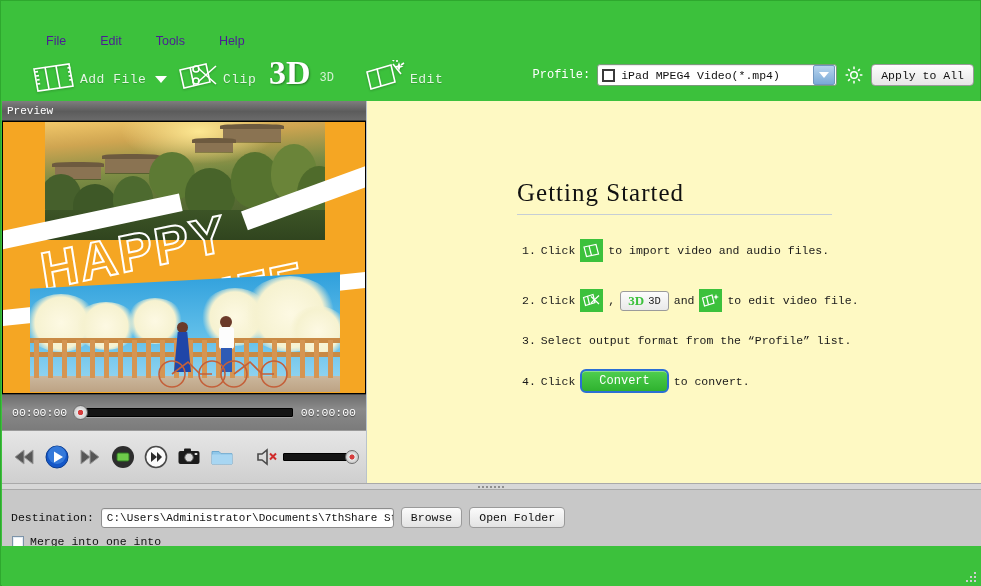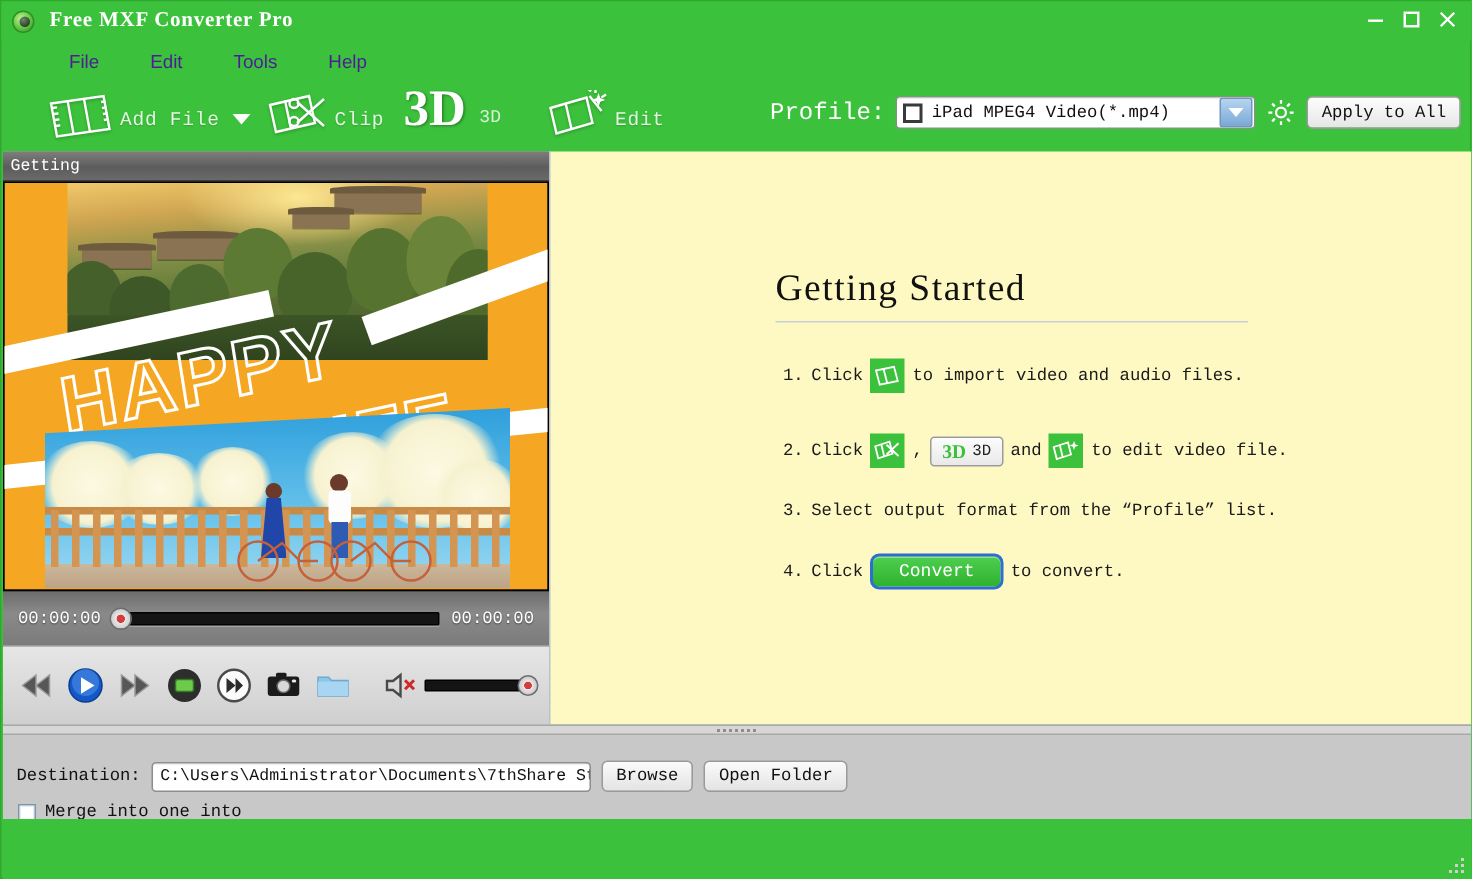--- a/index.html
+++ b/index.html
@@ -86,21 +86,21 @@
     font-family: "Liberation Mono", monospace; font-size: 12px;
     color: #d5f2d5; margin-left: 6px; margin-top: 10px;
   }
 
   
   #profile-area {
     position: absolute; right: 6px; top: 62px; height: 24px;
     display: flex; align-items: center; gap: 7px;
   }
   #profile-label {
-    color: #ffffff; font-family: "Liberation Mono", monospace; font-size: 16px;
+    color: #ffffff; font-family: "Liberation Mono", monospace; font-size: 12px;
   }
   #profile-select {
     display: flex; align-items: center; height: 22px; width: 240px;
     background: #ffffff; border: 1px solid #7a9a7a; border-radius: 3px;
     box-shadow: inset 0 1px 1px rgba(0,0,0,.09);
     cursor: pointer; overflow: hidden;
   }
   #profile-check {
     width: 13px; height: 13px; margin-left: 4px; flex: none;
     border: 2px solid #3a3a3a; background: #ffffff;
@@ -379,41 +379,20 @@
       radial-gradient(circle 1px at 10px 6px, #cfcfcf 99%, transparent),
       radial-gradient(circle 1px at 10px 2px, #cfcfcf 99%, transparent);
     cursor: nwse-resize;
   }
 </style>
 </head>
 <body>
 
 <div id="app">
 
-  <div id="titlebar">
-    <div id="app-icon"></div>
-    <div id="app-title">Free MXF Converter Pro</div>
-    <div id="win-buttons">
-      <div class="win-btn">
-        <svg width="12" height="12" viewBox="0 0 12 12">
-            <rect x="1" y="6" width="10" height="1.6" fill="#fff"></rect>
-          </svg>
-      </div>
-      <div class="win-btn">
-        <svg width="12" height="12" viewBox="0 0 12 12">
-            <rect x="1.5" y="1.5" width="9" height="9" fill="none" stroke="#fff" stroke-width="1.6"></rect>
-          </svg>
-      </div>
-      <div class="win-btn">
-        <svg width="12" height="12" viewBox="0 0 12 12">
-            <path d="M1.5 1.5 L10.5 10.5 M10.5 1.5 L1.5 10.5" stroke="#fff" stroke-width="1.6"></path>
-          </svg>
-      </div>
-    </div>
-  </div>
 
   <div id="menubar">
     <div class="menu-item">File</div>
     <div class="menu-item">Edit</div>
     <div class="menu-item">Tools</div>
     <div class="menu-item">Help</div>
   </div>
 
   <div id="toolbar">
 
@@ -484,21 +463,21 @@
         </g>
       </svg>
     </span>
     <div id="apply-all">Apply to All</div>
   </div>
 
   <div id="main">
 
     <div id="left-panel">
       <div id="preview-header">
-        <span id="preview-title">Getting</span>
+        <span id="preview-title">Preview</span>
       </div>
 
       <div id="video-area">
         <div class="poster-bg"></div>
 
         <div class="poster-photo">
           <div class="roof" style="left:10px; top:44px; width:46px; height:13px;"></div>
           <div class="roof" style="left:60px; top:36px; width:52px; height:15px;"></div>
           <div class="roof" style="left:178px; top:6px; width:58px; height:14px;"></div>
           <div class="roof" style="left:150px; top:20px; width:38px; height:10px;"></div>

